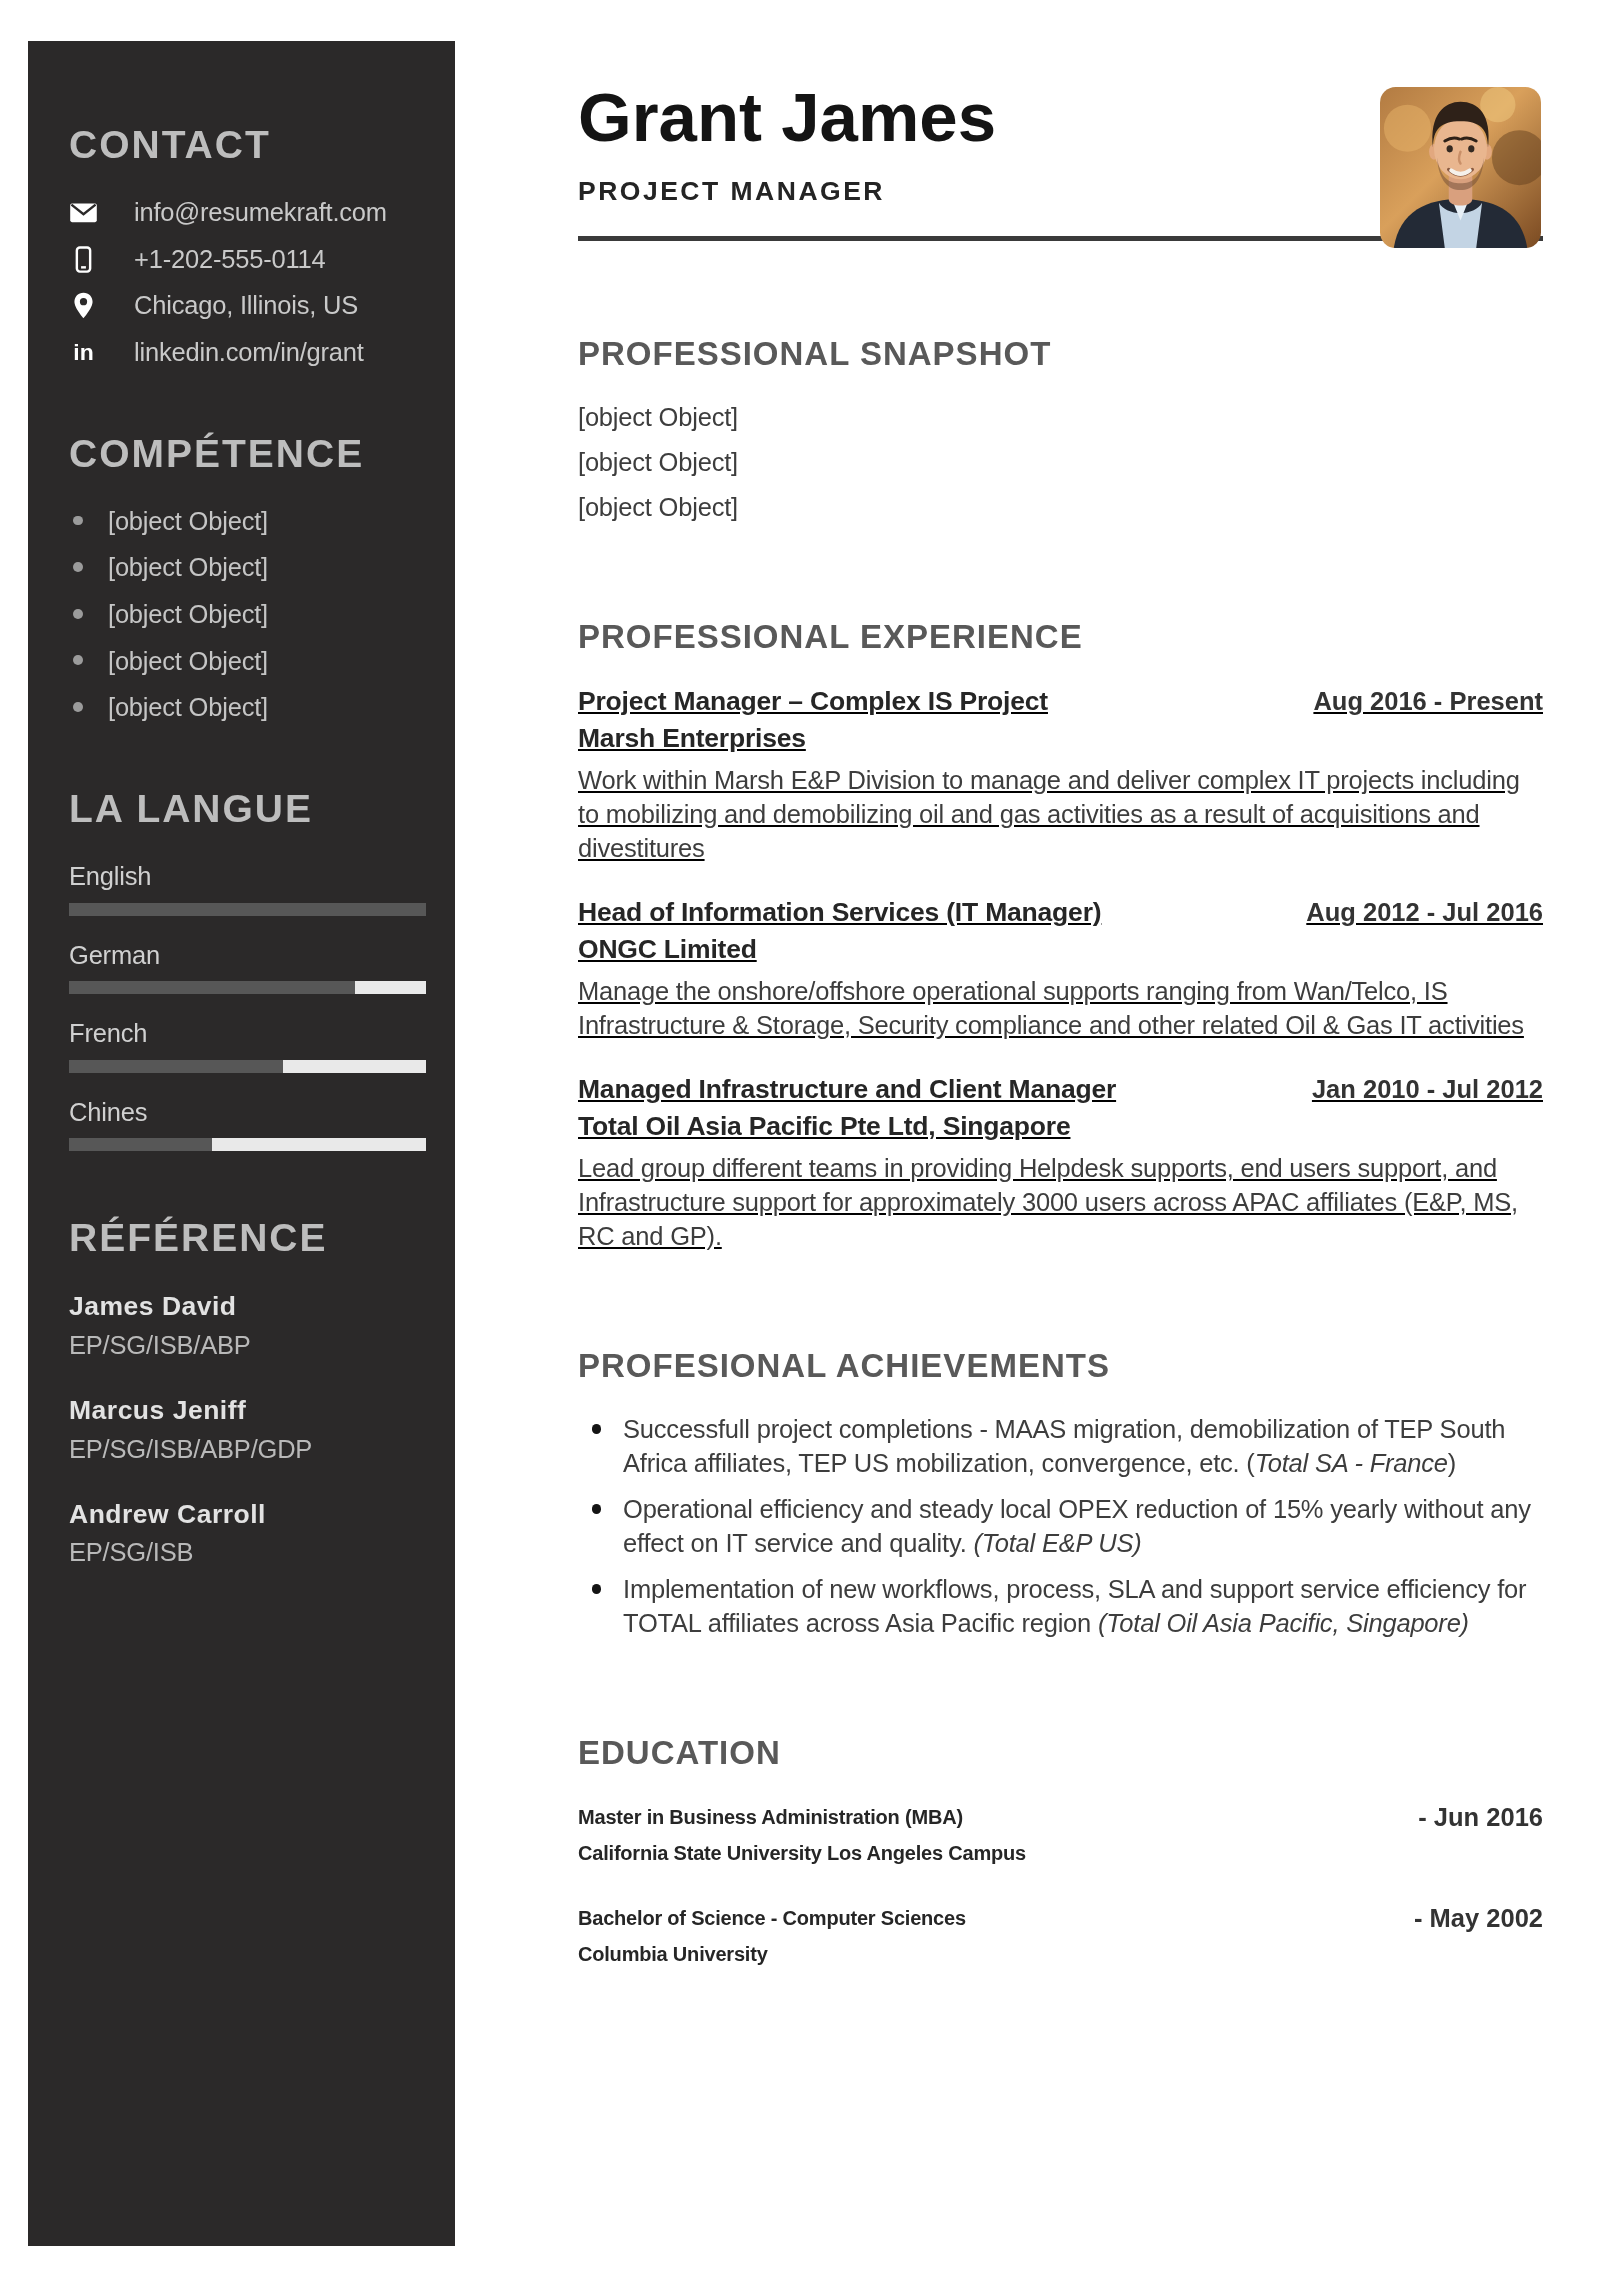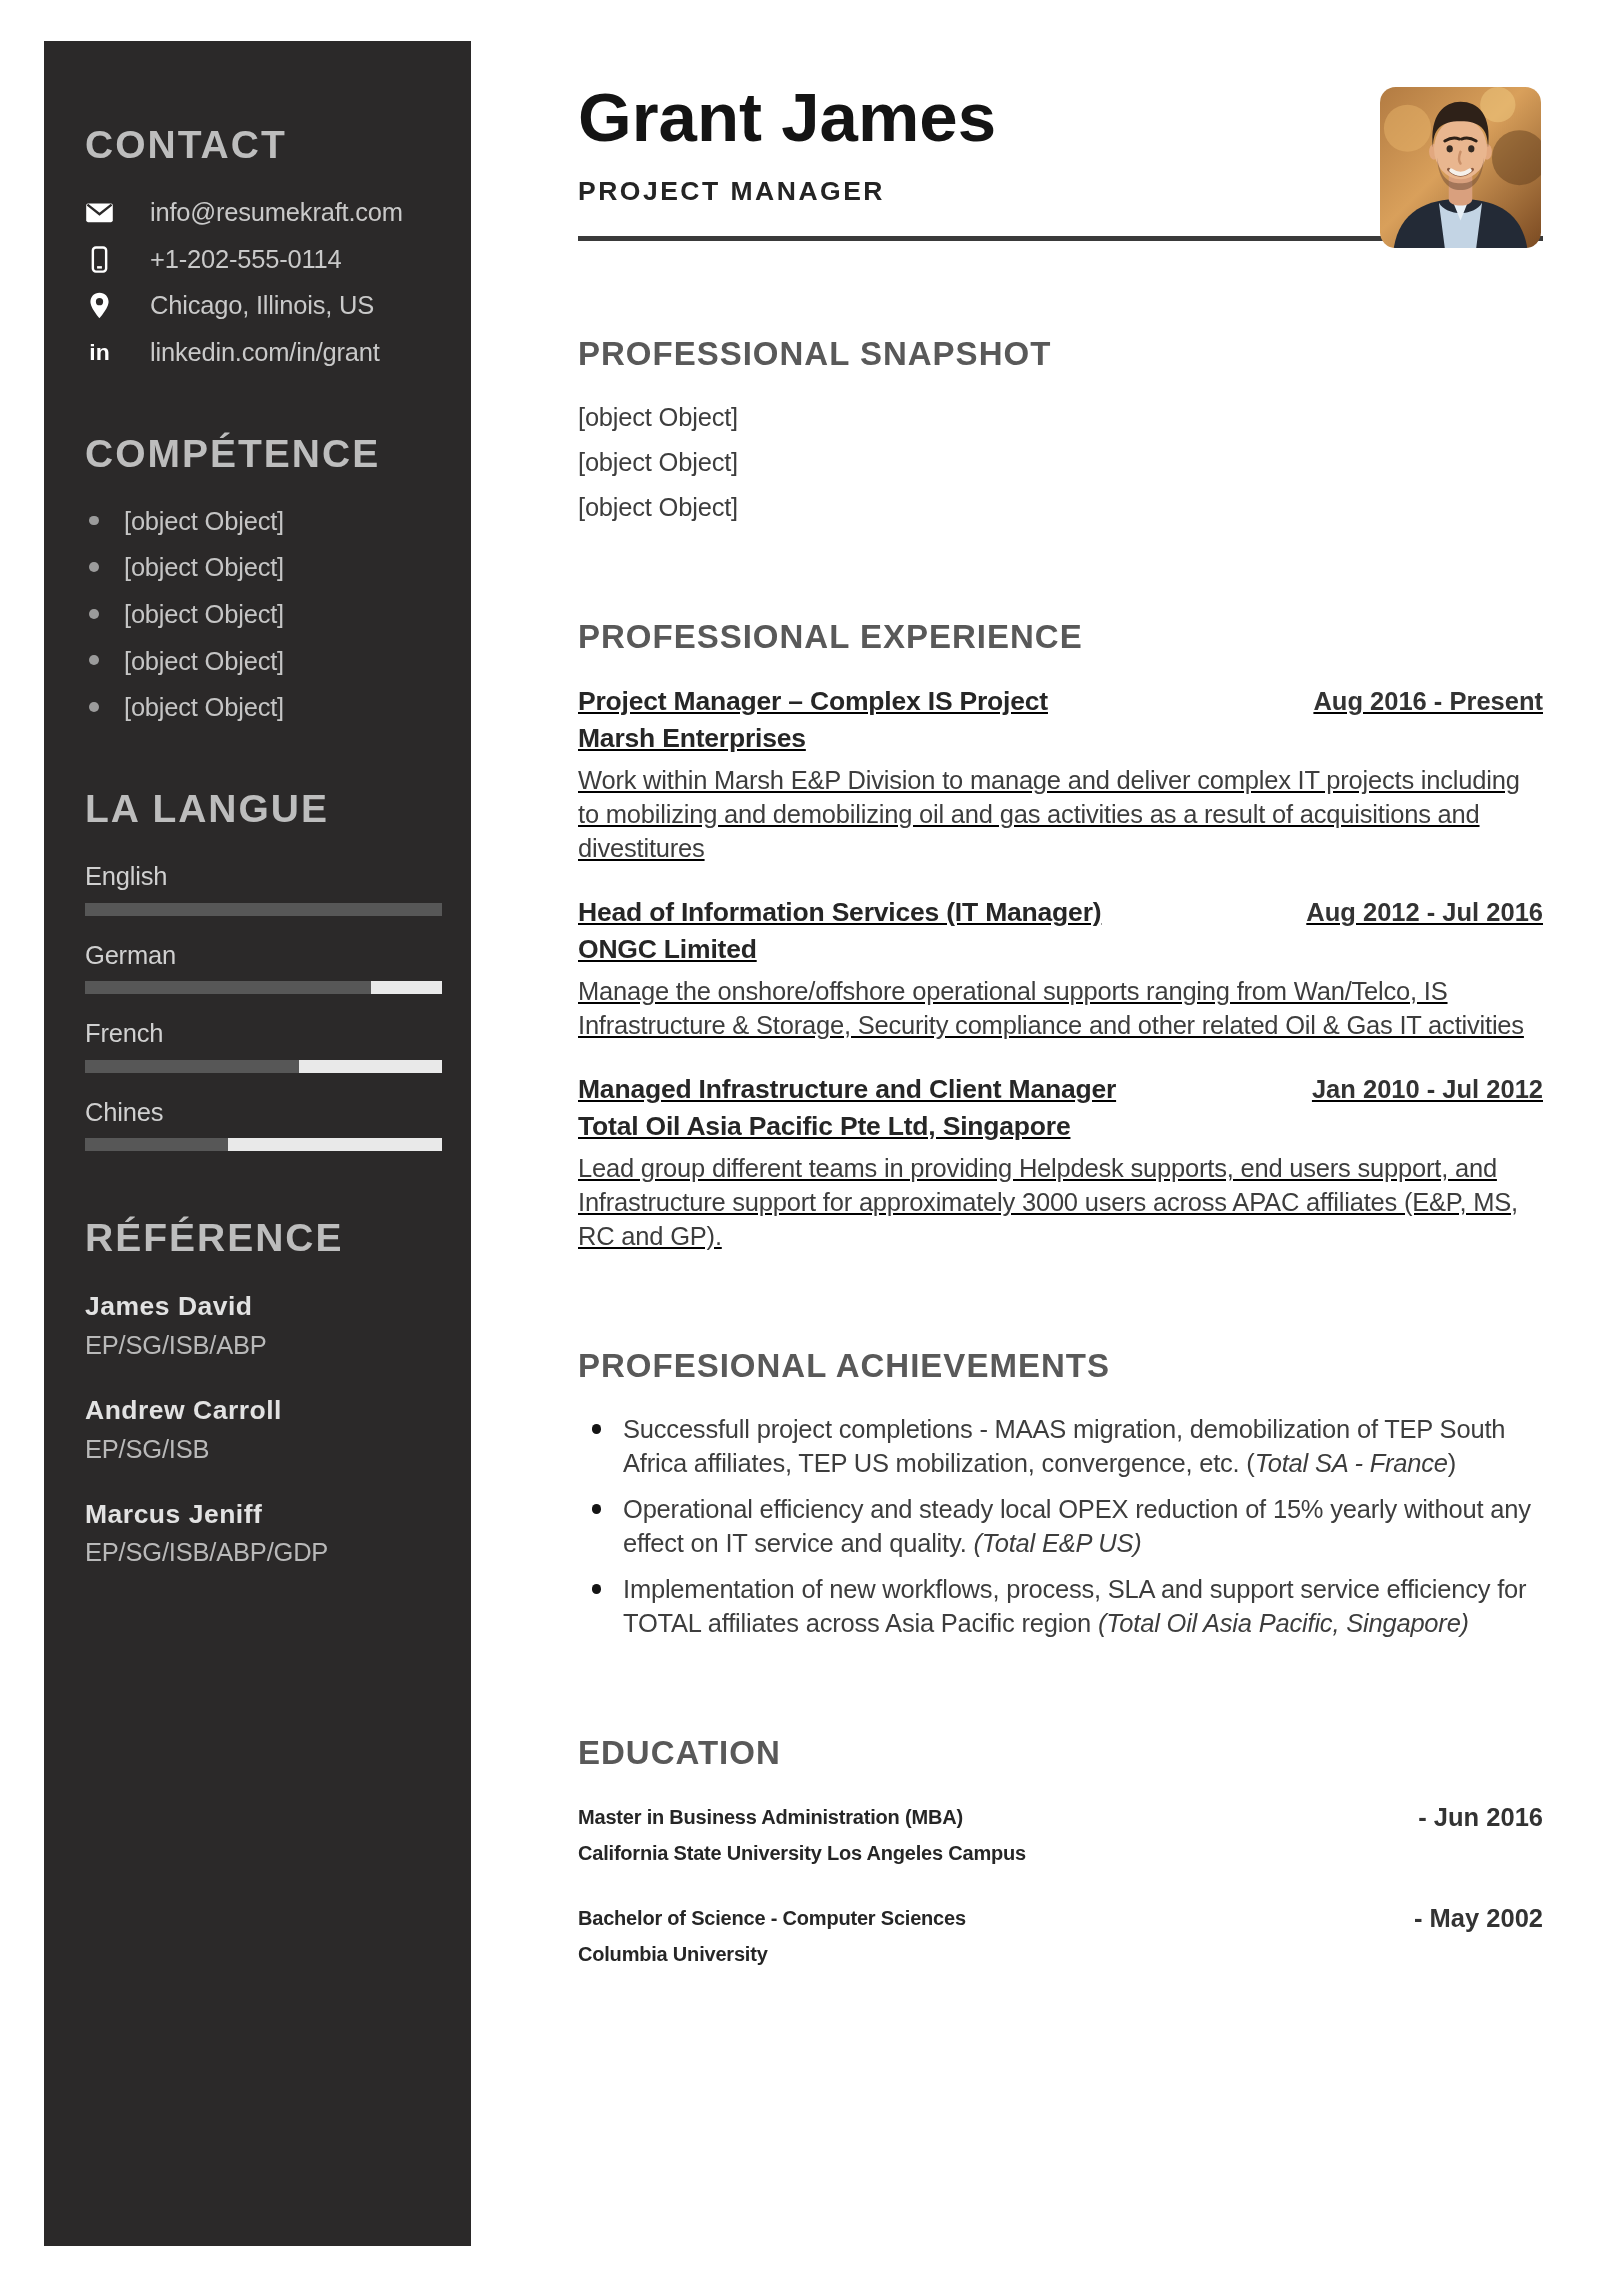--- a/index.html
+++ b/index.html
@@ -1,20 +1,20 @@
 <!DOCTYPE html>
 <html><head>
 <meta charset="utf-8">
 <style>
   html,body{margin:0;padding:0;background:#ffffff;}
   .page{position:relative;width:1620px;height:2293px;background:#ffffff;overflow:hidden;
         font-family:"Liberation Sans","DejaVu Sans",sans-serif;}
 
   
-  .sidebar{position:absolute;left:44px;top:41px;width:427px;height:2205px;
+  .sidebar{position:absolute;left:28px;top:41px;width:427px;height:2205px;
            background:#2b2929;box-sizing:border-box;padding:82px 29px 0 41px;}
   .sb-section + .sb-section{margin-top:65px;}
   .sb-heading{font-size:39px;font-weight:700;letter-spacing:2px;color:#bdbdbd;margin:0 0 31px 0;}
   .contact-row{display:flex;align-items:center;gap:36px;margin-bottom:17.6px;}
   .cicon{width:29px;height:29px;flex:0 0 29px;display:flex;align-items:center;justify-content:center;}
   .cicon svg{width:29px;height:29px;}
   .ctext{font-size:25.5px;color:#c9c9c9;letter-spacing:-0.2px;}
 
   ul.skills{list-style:none;margin:0;padding:0;}
   ul.skills li{position:relative;padding-left:39px;font-size:25.5px;color:#c5c5c5;
@@ -156,26 +156,26 @@
 
     <section class="sb-section">
       <h2 class="sb-heading">RÉFÉRENCE</h2>
       <div>
 
       <div class="ref">
             <div class="ref-name">James David</div>
             <div class="ref-dept">EP/SG/ISB/ABP</div>
           </div>
           <div class="ref">
+            <div class="ref-name">Marcus Jeniff</div>
+            <div class="ref-dept">EP/SG/ISB/ABP/GDP</div>
+          </div>
+          <div class="ref">
             <div class="ref-name">Andrew Carroll</div>
             <div class="ref-dept">EP/SG/ISB</div>
-          </div>
-          <div class="ref">
-            <div class="ref-name">Marcus Jeniff</div>
-            <div class="ref-dept">EP/SG/ISB/ABP/GDP</div>
           </div>
         </div>
     </section>
 
   </aside>
 
   <main class="main">
 
     <h1 class="name">Grant James</h1>
     <div class="role">PROJECT MANAGER</div>

